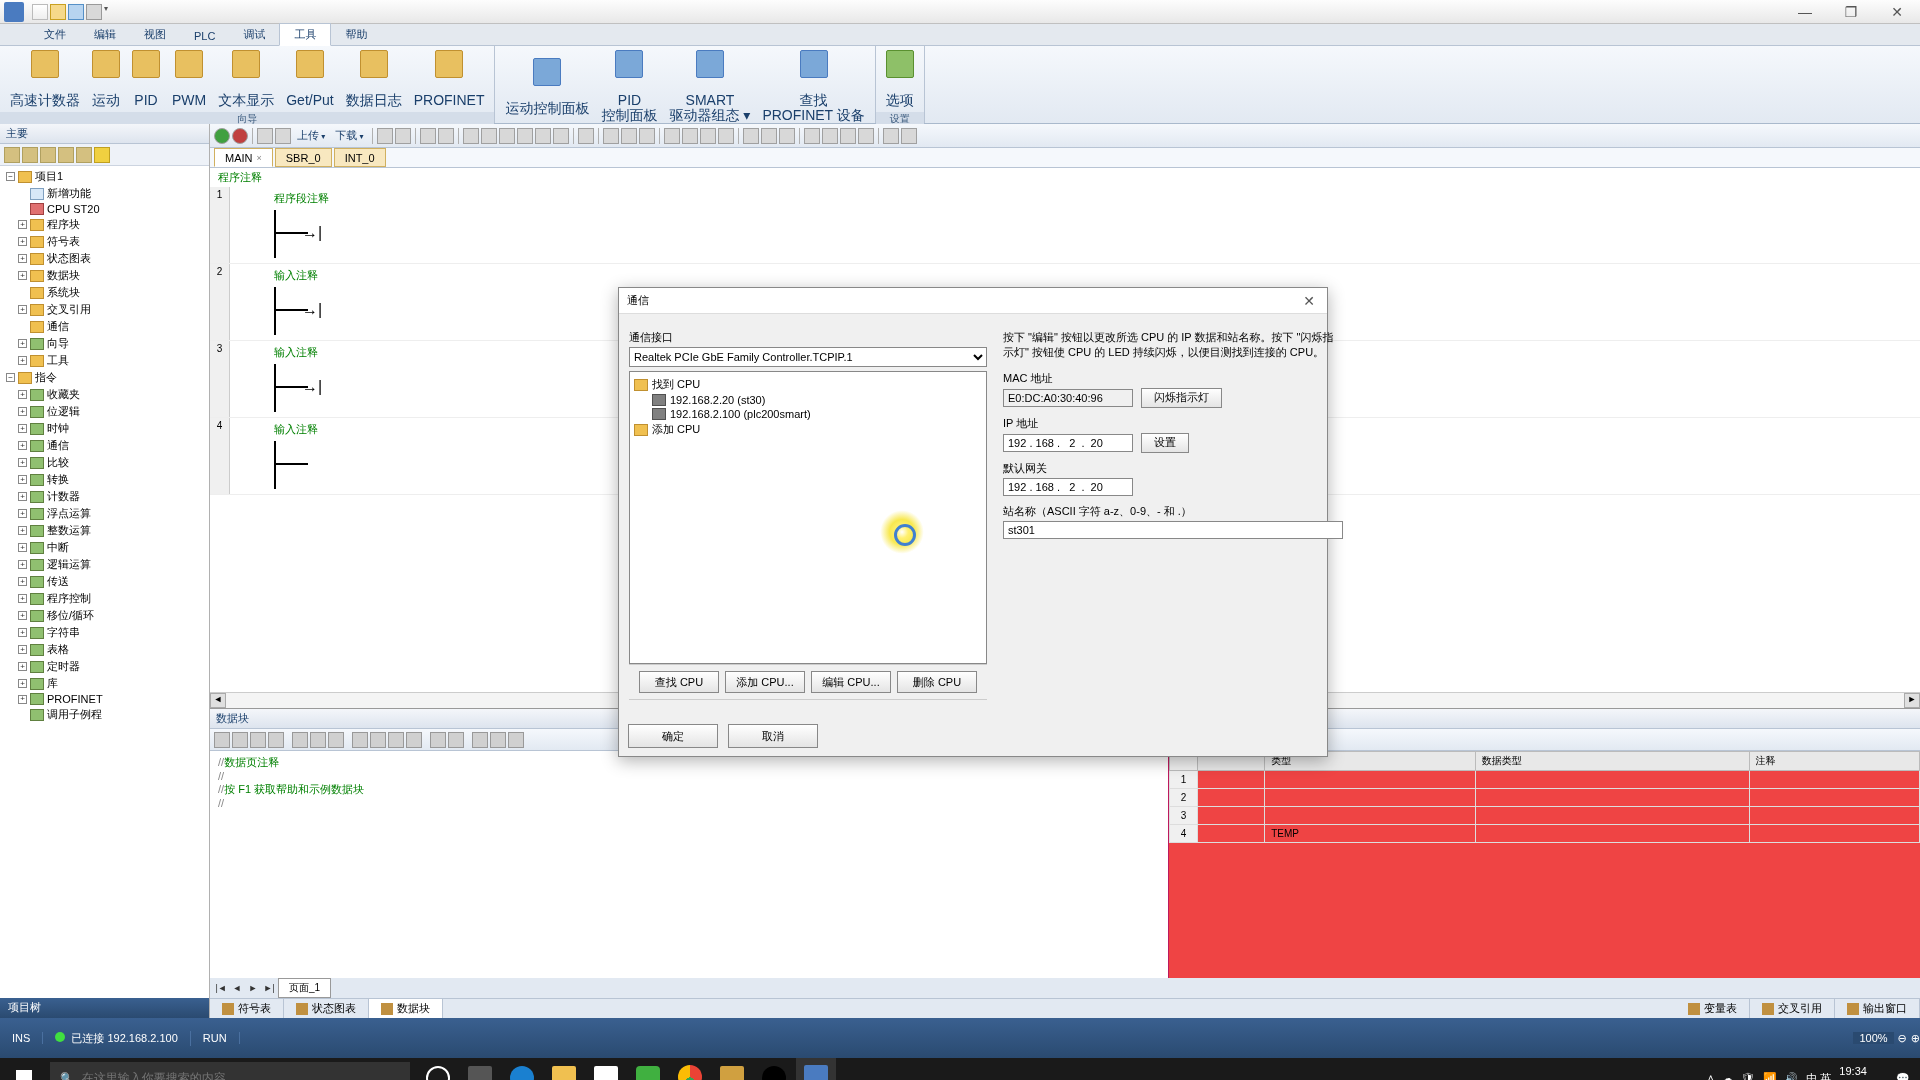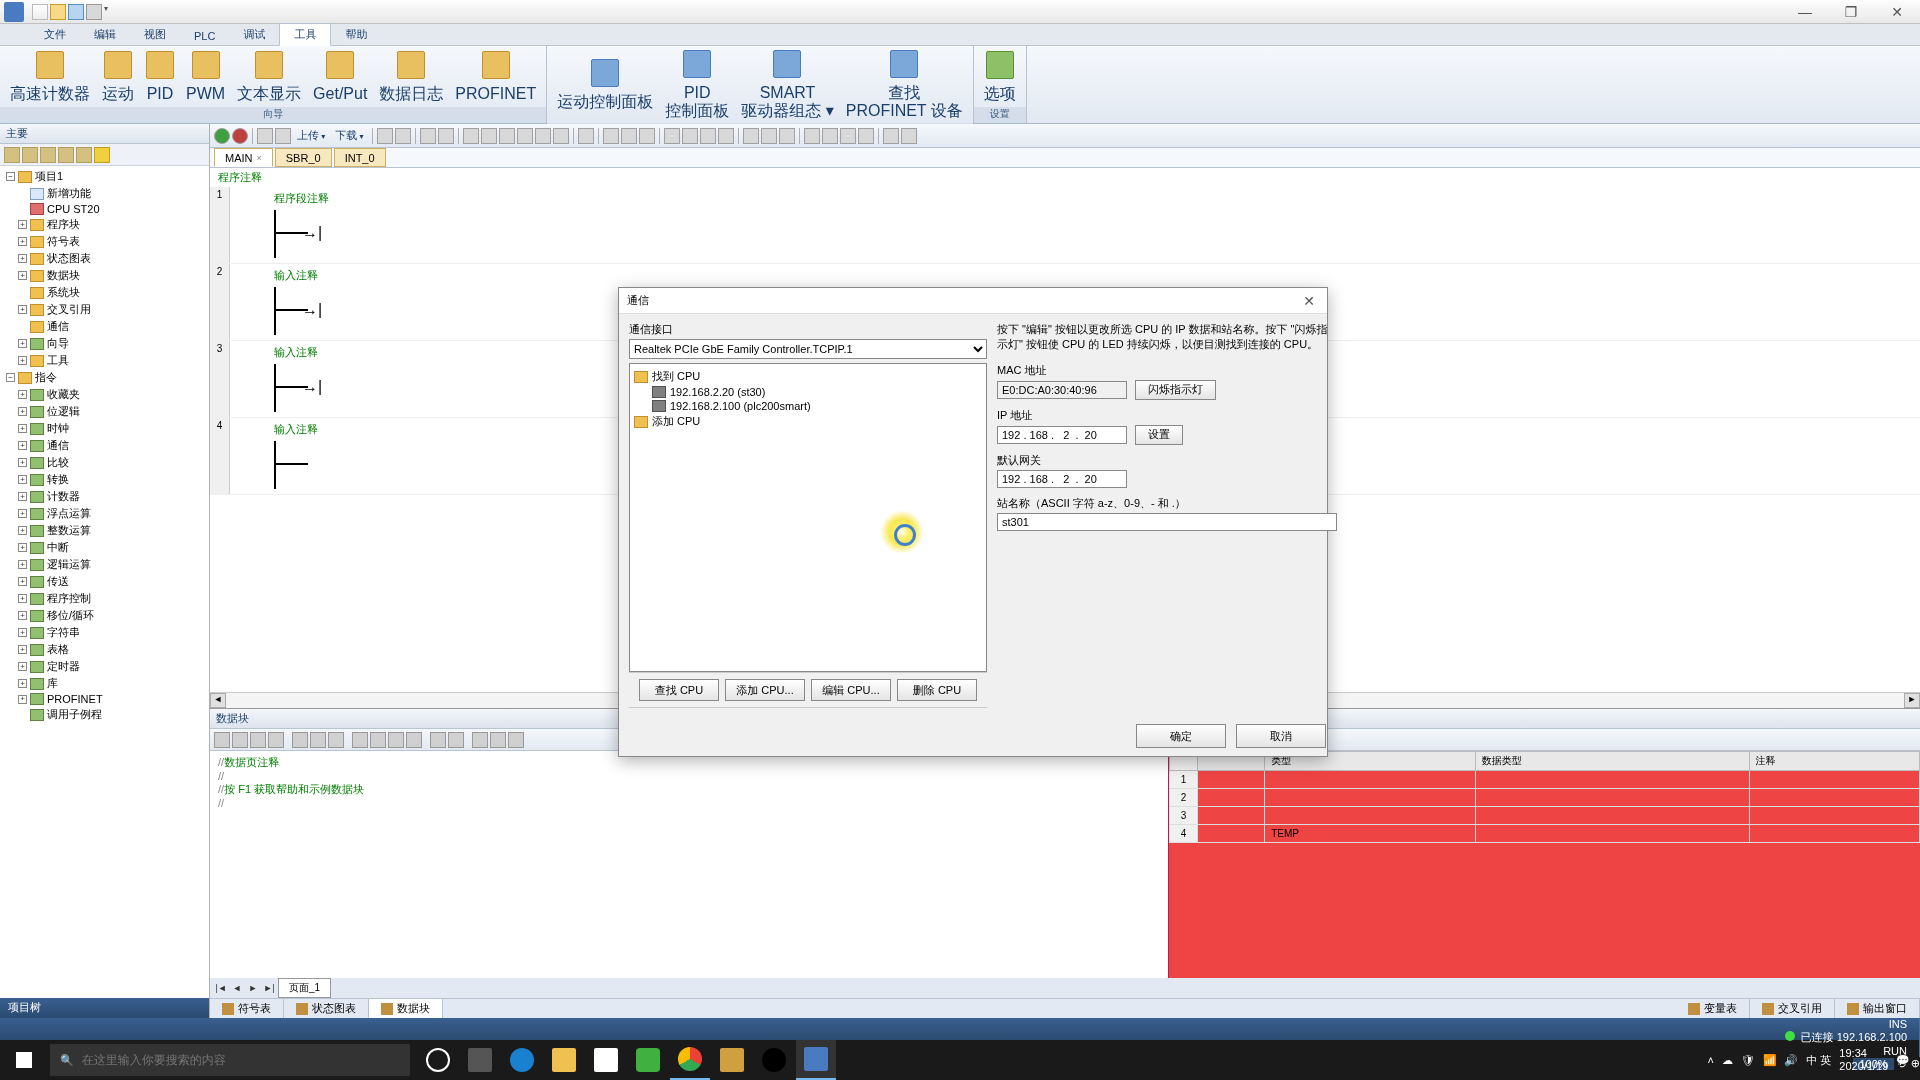--- a/index.html
+++ b/index.html
@@ -24,21 +24,21 @@
 
 
 .ribbon { height:78px; background:linear-gradient(#f5f8fc,#e2e9f2); border-bottom:1px solid #a9b9cc; display:flex; }
 .rgroup { border-right:1px solid #b8c4d4; display:flex; flex-direction:column; }
 .rgroup .items { display:flex; flex:1; padding:2px 4px; }
 .rgroup .label { height:16px; text-align:center; font-size:10px; color:#3a5a7e; background:#d4dde9; }
 .ritem { display:flex; flex-direction:column; align-items:center; justify-content:center; padding:2px 6px; cursor:default; }
 .ritem .ricon { width:28px; height:28px; background:#e8c060; border:1px solid #c09030; border-radius:2px; }
 .ritem .ricon.blue { background:#7ba8d8; border-color:#4a7bc0; }
 .ritem .ricon.green { background:#8ec068; border-color:#5a9030; }
-.ritem .rtext { font-size:16px; color:#1a3f6b; margin-top:6px; text-align:center; line-height:1.1; }
+.ritem .rtext { font-size:14px; color:#1a3f6b; margin-top:15px; text-align:center; line-height:1.1; }
 
 
 .mainwrap { display:flex; height:calc(100% - 24px - 22px - 78px - 22px - 40px); }
 .leftpanel { width:210px; background:#fff; border-right:1px solid #b0b0b0; display:flex; flex-direction:column; }
 .panelhdr { background:linear-gradient(#f4f6fa,#dde4ee); height:20px; padding:2px 6px; color:#1a3f6b; border-bottom:1px solid #b8c4d4; }
 .treetb { height:22px; background:#eef2f8; display:flex; align-items:center; gap:2px; padding:0 4px; border-bottom:1px solid #ccd4e0; }
 .treetb span { width:16px; height:16px; background:#d4c080; border:1px solid #b0a060; }
 .treetb span.sel { background:#f0d040; border-color:#c0a020; }
 .tree { flex:1; overflow:auto; padding:2px; font-size:11px; color:#000; }
 .tree .node { padding:1px 0 1px 4px; display:flex; align-items:center; gap:3px; white-space:nowrap; }
@@ -92,60 +92,60 @@
 .righttbl td{border:1px solid #ddd;padding:2px 6px;height:18px;font-size:10px;}
 .righttbl .rn{background:#f0f0f0;text-align:center;width:28px;}
 
 
 .btabs { height:20px; background:#e2e9f2; display:flex; border-top:1px solid #b8c4d4; }
 .btabs .bt { padding:2px 12px; border-right:1px solid #b8c4d4; display:flex; align-items:center; gap:4px; font-size:10px; }
 .btabs .bt.active{background:#fff;}
 .btabs .bicon{width:12px;height:12px;background:#c09040;display:inline-block;}
 
 
-.status { height:22px; background:linear-gradient(#3a6090,#2a4a70); color:#fff; display:flex; align-items:flex-end; font-size:11px;flex-direction:column; }
+.status { height:40px; background:linear-gradient(#3a6090,#2a4a70); color:#fff; display:flex; align-items:center; font-size:11px; }
 .status .cell{padding:0 12px;border-right:1px solid #4a70a0;}
 .status .dot{width:10px;height:10px;background:#40e040;border-radius:50%;display:inline-block;margin-right:6px;}
 .status .right{margin-left:auto;display:flex;align-items:center;gap:4px;}
 .status .zoom{background:#2a4a70;padding:0 6px;margin-left:24px;}
 
 
 .taskbar { height:40px; background:#1a1a1a; display:flex; align-items:center; color:#fff; }
 .taskbar .start{width:48px;height:40px;display:flex;align-items:center;justify-content:center;}
 .taskbar .start .win{width:16px;height:16px;background:#fff;}
 .taskbar .search{flex:0 0 360px;height:32px;background:#333;display:flex;align-items:center;padding:0 10px;margin-left:2px;}
 .taskbar .search input{background:transparent;border:none;color:#aaa;flex:1;font-size:12px;outline:none;}
 .taskbar .ticons{display:flex;gap:2px;margin-left:8px;}
 .taskbar .ticons span{width:40px;height:40px;display:flex;align-items:center;justify-content:center;}
 .taskbar .ticons .ic{width:24px;height:24px;border-radius:2px;}
 .taskbar .tray{margin-left:auto;display:flex;align-items:center;gap:8px;padding:0 10px;font-size:11px;}
 .taskbar .clock{line-height:1.2;}
 .dialog { position:absolute; left:618px; top:287px; width:710px; height:470px; background:#f0f0f0; border:1px solid #888; box-shadow:0 4px 16px rgba(0,0,0,.3); display:flex; flex-direction:column; }
 .dialog .dtitle{height:26px;background:#fff;display:flex;align-items:center;padding:0 8px;border-bottom:1px solid #ddd;}
 .dialog .dtitle .dx{margin-left:auto;width:20px;text-align:center;color:#555;font-size:14px;}
-.dialog .dbody{flex:1;padding:8px 10px;display:flex;gap:10px;}
+.dialog .dbody{flex:1;padding:16px 10px;display:flex;gap:16px;}
 .dialog .dleft{flex:1;display:flex;flex-direction:column;}
 .dialog .dlabel{font-size:11px;margin-bottom:2px;}
 .dialog select{width:100%;height:20px;border:1px solid #888;background:#fff;font-size:11px;}
 .dialog .dtree{flex:1;background:#fff;border:1px solid #888;margin-top:4px;padding:4px;font-size:11px;overflow:auto;}
 .dialog .dtree .dn{padding:1px 0;display:flex;align-items:center;gap:4px;}
 .dialog .dtree .di{width:14px;height:12px;background:#f0c050;border:1px solid #c09030;}
 .dialog .dtree .di.dev{background:#808080;border-color:#505050;}
 .dialog .dright{flex:0 0 340px;}
 .dialog .dtxt{font-size:11px;line-height:1.4;margin-bottom:10px;}
 .dialog .fld{margin-bottom:8px;}
 .dialog .fld label{display:block;font-size:11px;margin-bottom:2px;}
 .dialog .fld .row{display:flex;gap:8px;align-items:center;}
 .dialog .fld input{height:18px;border:1px solid #888;padding:0 4px;font-size:11px;background:#fff;}
 .dialog .fld input.ro{background:#f0f0f0;}
 .dialog .fld .wbtn{height:20px;padding:0 12px;border:1px solid #888;background:linear-gradient(#fff,#e4e4e4);font-size:11px;}
 .dialog .dbtns{padding:6px 10px;display:flex;gap:6px;}
 .dialog .dbtns.top{border-top:1px solid #ccc;border-bottom:1px solid #ccc;}
 .dialog .dbtns .db{flex:0 0 80px;height:22px;border:1px solid #888;background:linear-gradient(#fff,#e4e4e4);font-size:11px;}
-.dialog .dfoot{padding:8px 1px;display:flex;justify-content:flex-end;gap:10px;}
+.dialog .dfoot{padding:8px 9px;display:flex;gap:10px;}
 .dialog .dfoot .db{width:90px;height:24px;border:1px solid #888;background:linear-gradient(#fff,#e4e4e4);font-size:11px;}
 
 
 .busy { position:absolute; left:880px; top:510px; width:44px; height:44px; border-radius:50%;
   background:radial-gradient(circle,#fff 0%,#fff070 20%,#f8e850 40%,rgba(248,232,80,0) 70%); pointer-events:none; }
 .busy::after{content:"";position:absolute;left:14px;top:14px;width:16px;height:16px;border:3px solid #4080d0;border-radius:50%;}
 
 .tree-bottom-label { height:20px;background:linear-gradient(#3a6090,#2a4a70);color:#fff;padding:2px 8px;font-size:11px; }
 </style>
 </head>

